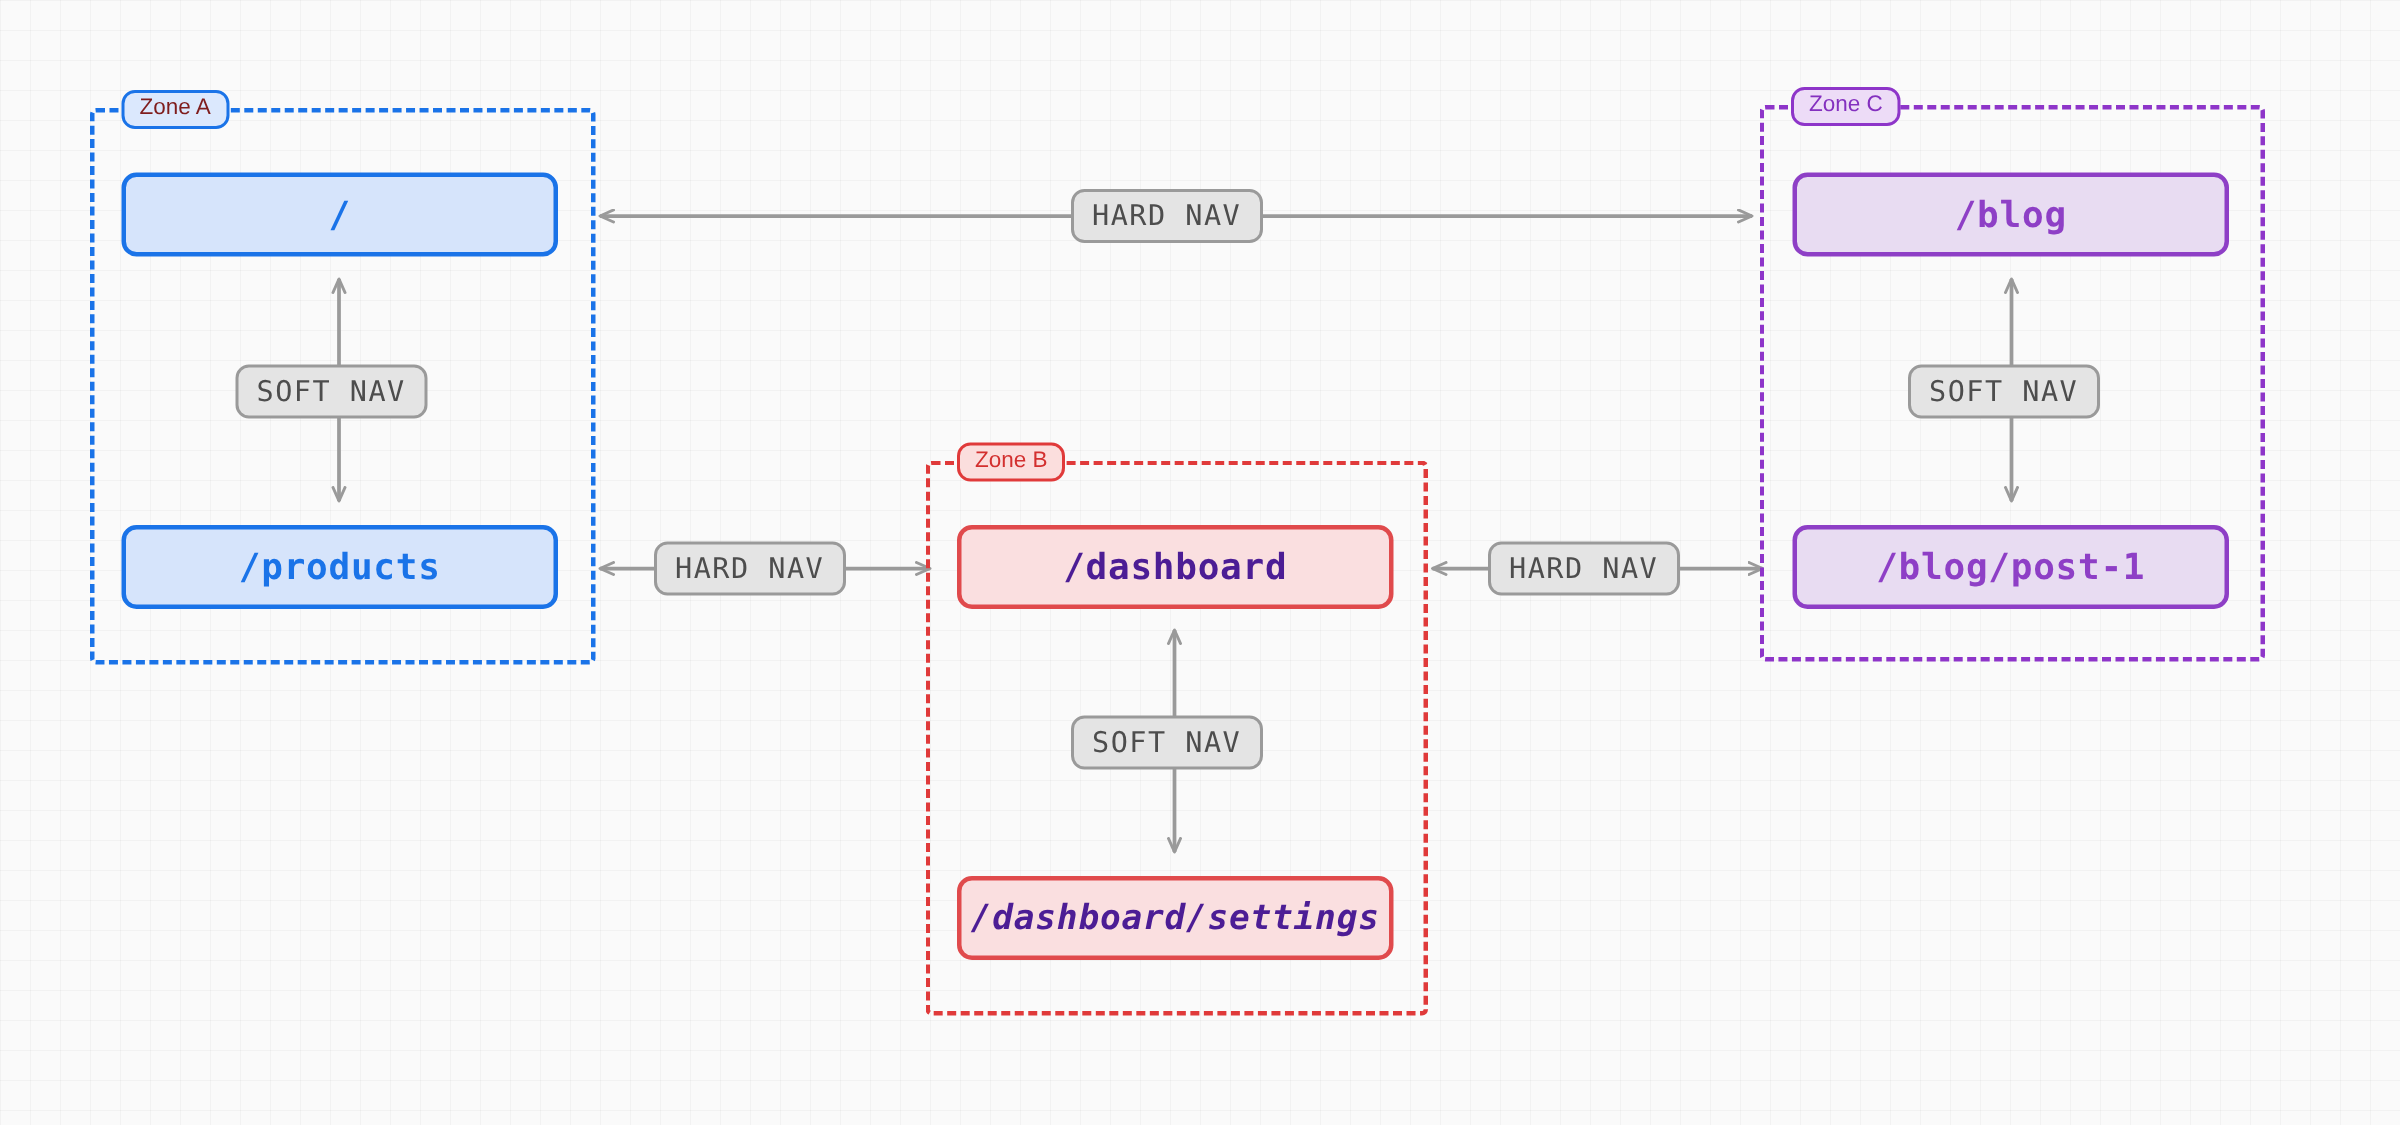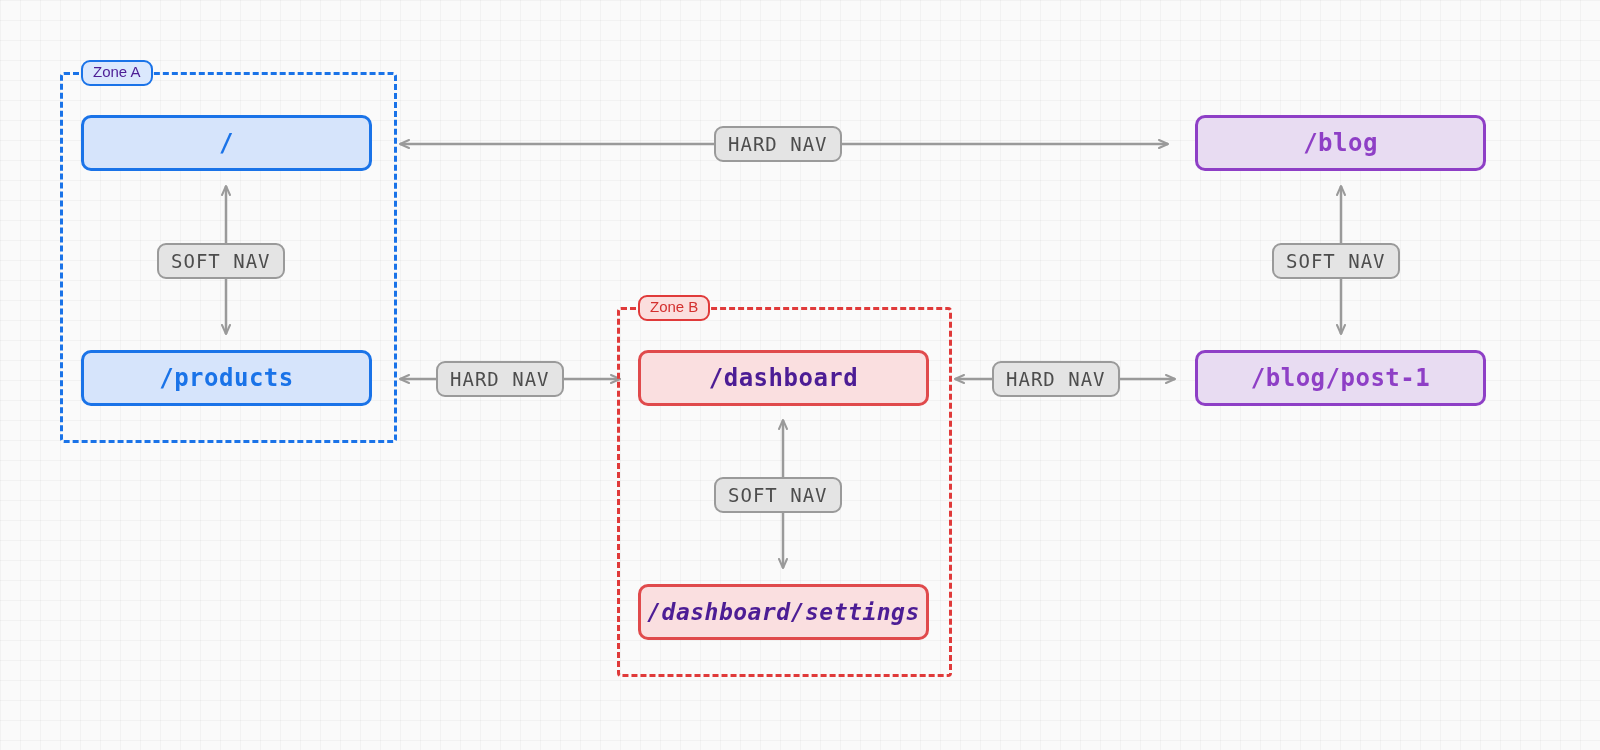--- a/index.html
+++ b/index.html
@@ -39,21 +39,21 @@
     border-radius: 9px;
     font-size: 15px;
     line-height: 1.1;
     font-family: "Liberation Sans", sans-serif;
     white-space: nowrap;
     box-sizing: border-box;
   }
   .zone-label.blue {
     background: #dbe8fd;
     border: 2px solid #1a73e8;
-    color: #4c1d95;
+    color: #7f1d1d;
     text-align: center;
   }
   .zone-label.red {
     background: #fbdedd;
     border: 2px solid #e03a3a;
     color: #d3302f;
   }
   .zone-label.purple {
     background: #eddcf7;
     border: 2px solid #8e35c9;
@@ -165,20 +165,23 @@
   </div>
 
   <div class="node red" style="left:638px; top:350px; width:291px; height:56px; z-index:5;">
     <span>/dashboard</span>
   </div>
 
   <div class="node red" style="left:638px; top:584px; width:291px; height:56px; z-index:5; font-size:23px;font-style:italic;">
     <span>/dashboard/settings</span>
   </div>
 
+  <div class="zone purple" style="left:1173px; top:70px; width:337px; height:371px; z-index:3;">
+    <span class="zone-label purple">Zone C</span>
+  </div>
 
   <div class="node purple" style="left:1195px; top:115px; width:291px; height:56px; z-index:5;">
     <span>/blog</span>
   </div>
 
   <div class="node purple" style="left:1195px; top:350px; width:291px; height:56px; z-index:5;justify-content:center;">
     <span>/blog/post-1</span>
   </div>
 
   <div class="edge-label" style="left:714px; top:126px;">

